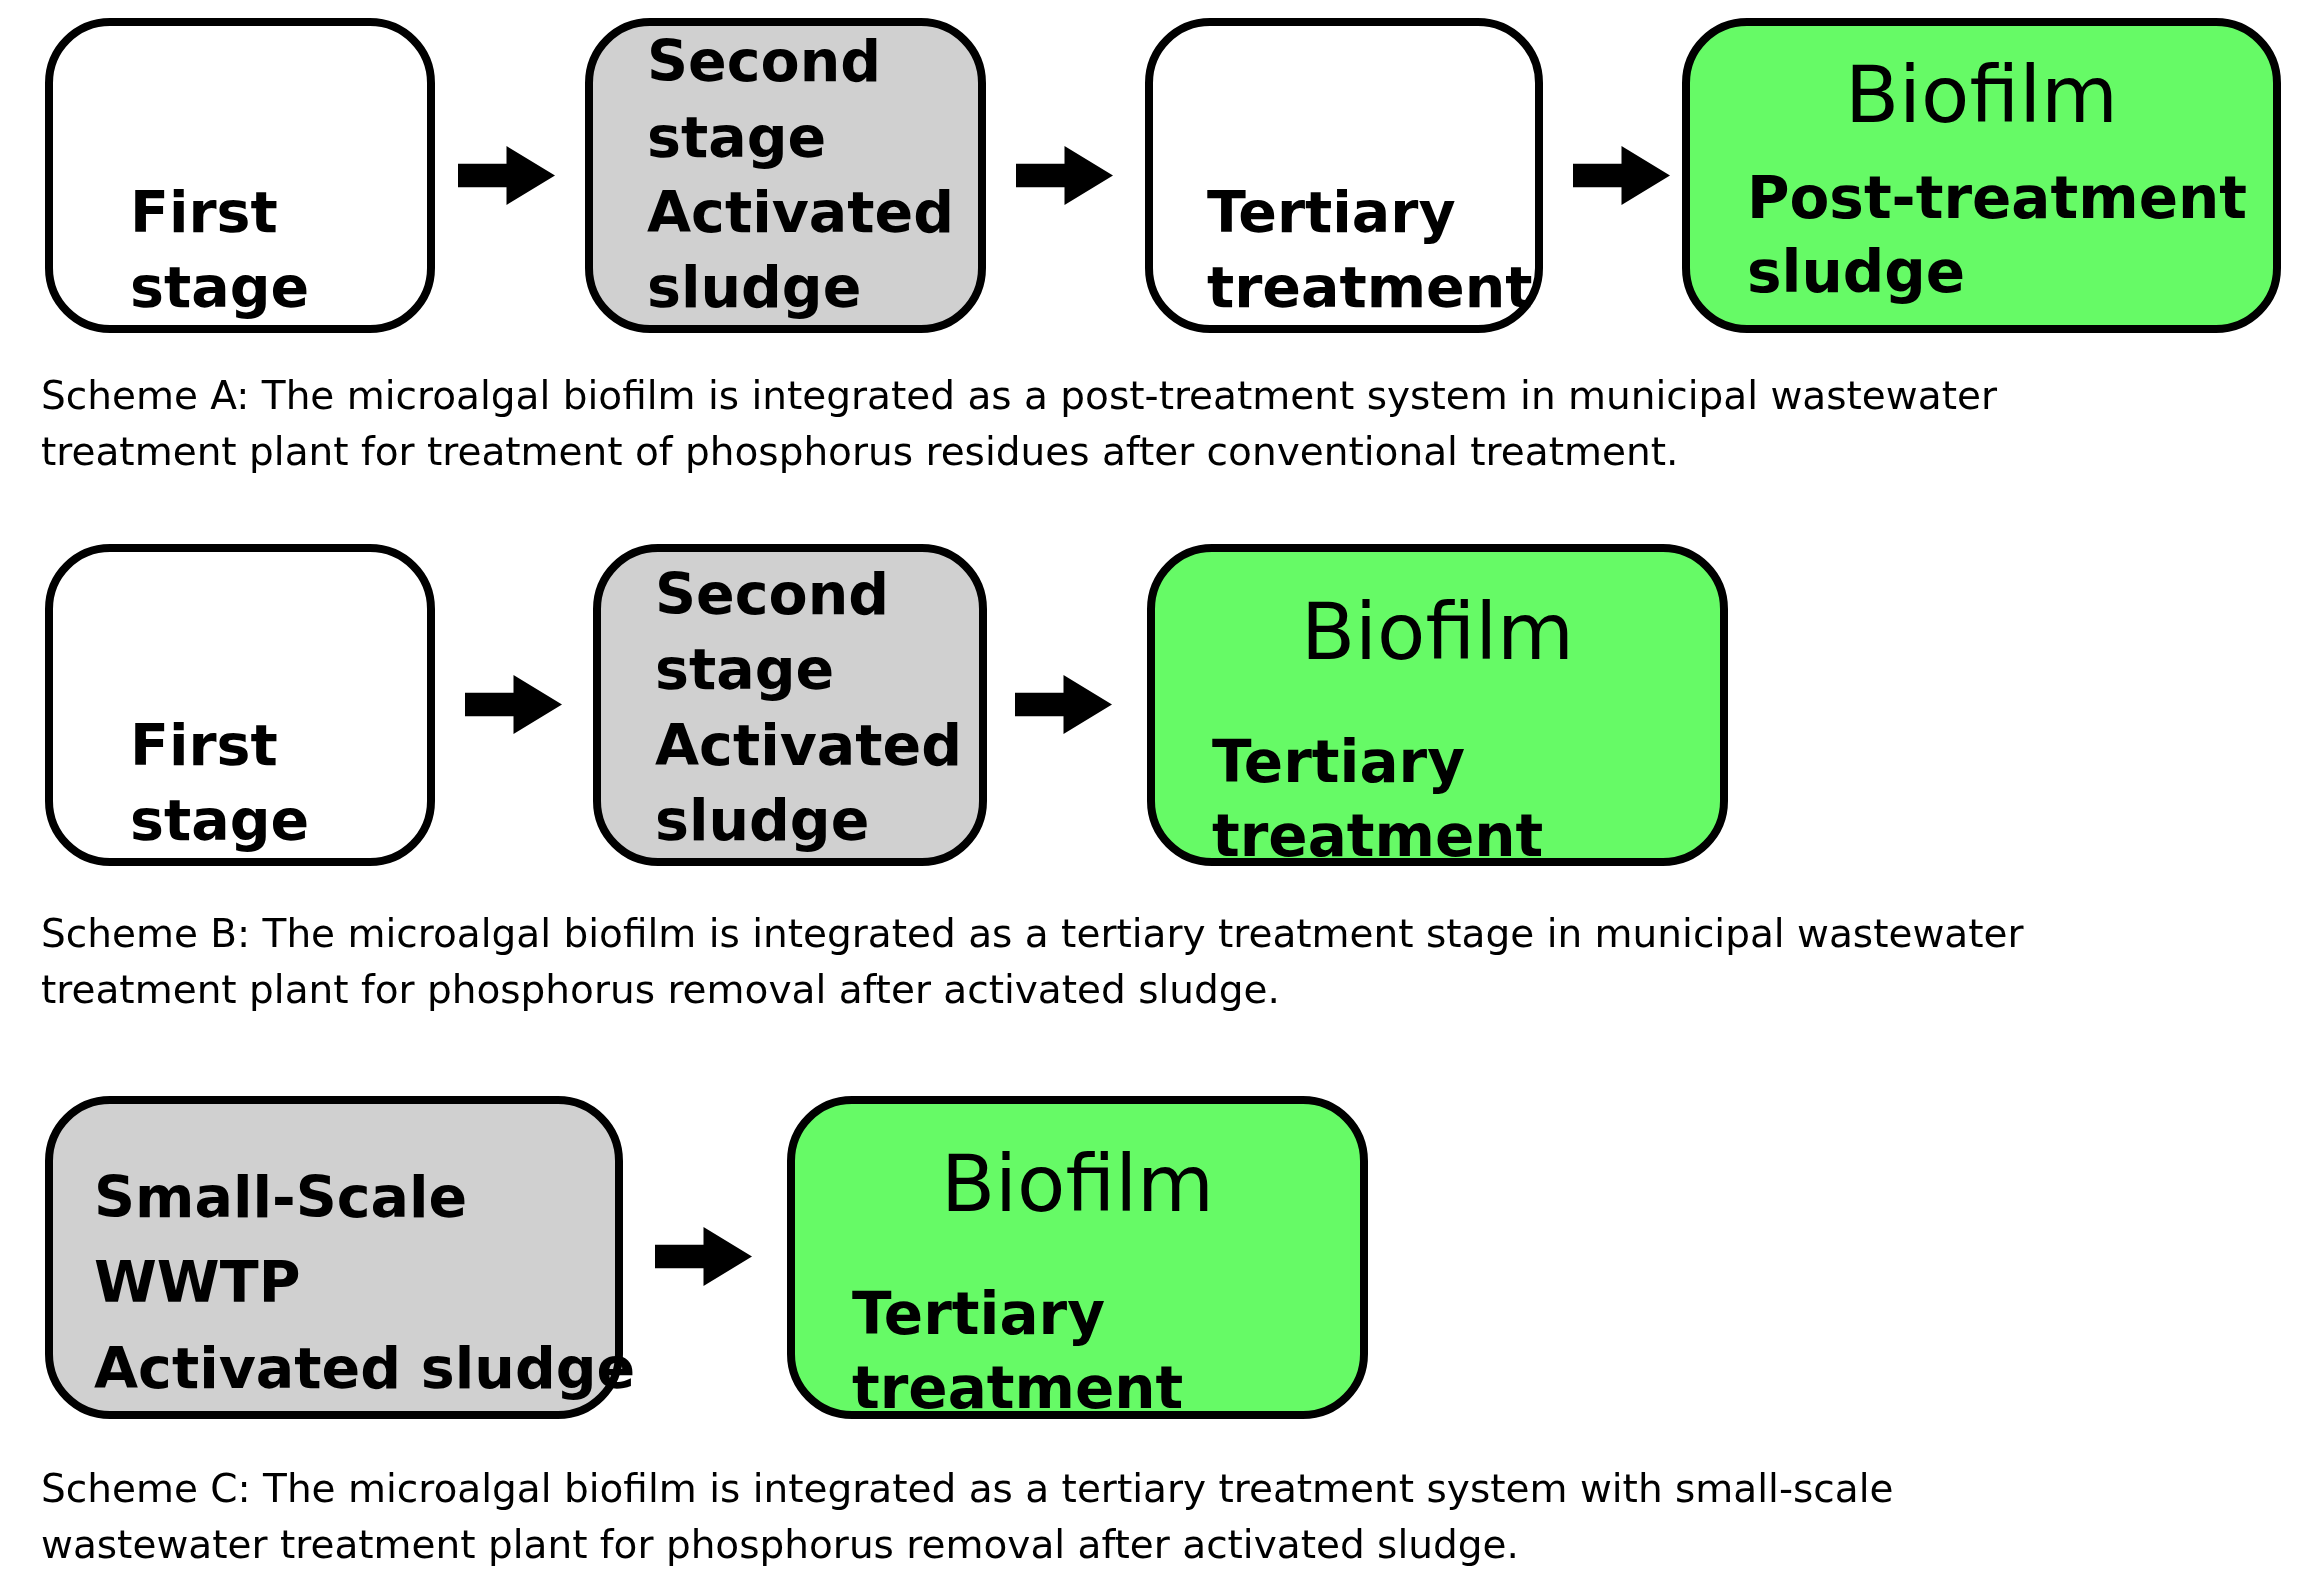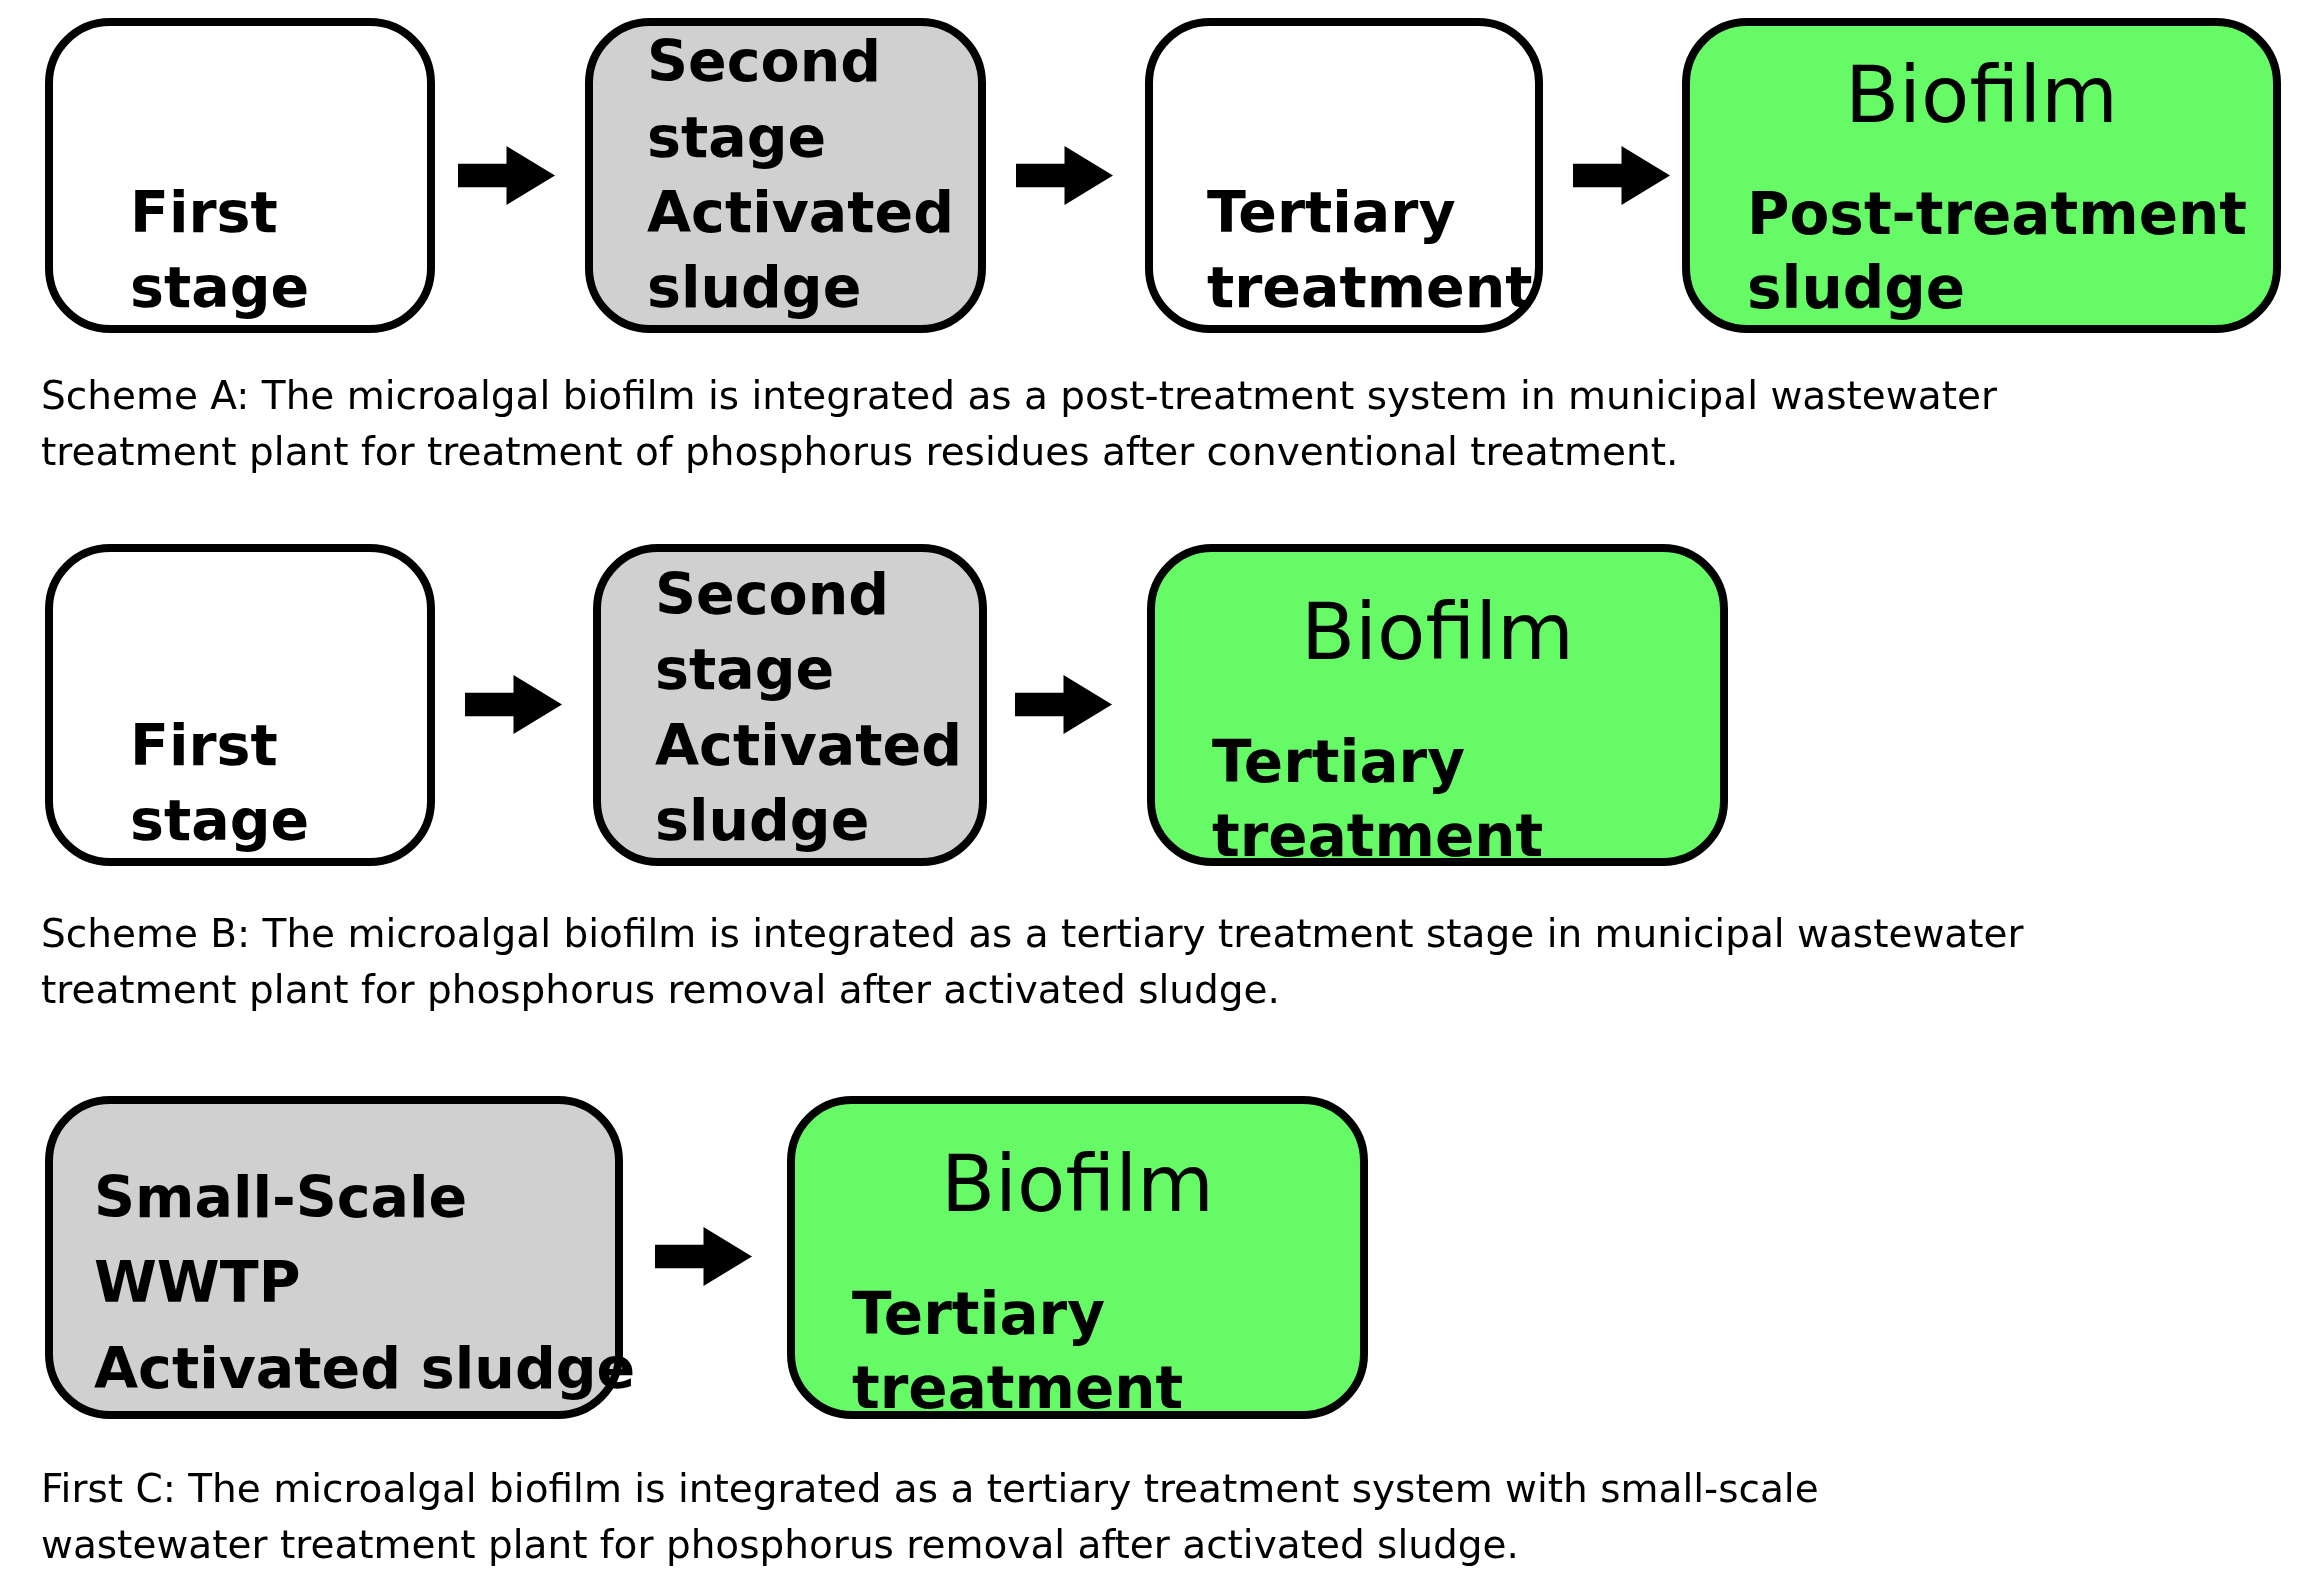--- a/index.html
+++ b/index.html
@@ -47,21 +47,21 @@
     font-size: 79px;
     line-height: 1.25;
     text-align: center;
     margin-top: 19.7px;
   }
   .box-sub {
     font-weight: bold;
     font-size: 58px;
     line-height: 1.28;
     padding-left: 57px;
-    margin-top: 32px;
+    margin-top: 16px;
     white-space: nowrap;
   }
   .box-sub span { display: block; }
   .arrow {
     position: absolute;
     width: 97px;
     height: 59px;
   }
   .arrow svg { display: block; width: 100%; height: 100%; }
   .caption {
@@ -190,18 +190,18 @@
 
   <div class="box fill-green highlight" style="left:787px; top:1096px; width:581px; height:323px;">
     <div class="box-title" style="margin-top:31px;">Biofilm</div>
     <div class="box-sub" style="margin-top:43px;">
       <span>Tertiary</span>
       <span>treatment</span>
     </div>
   </div>
 
   <div class="caption" style="top:1461px;">
-    <span>First C: The microalgal biofilm is integrated as a tertiary treatment system with small-scale</span>
+    <span>Scheme C: The microalgal biofilm is integrated as a tertiary treatment system with small-scale</span>
     <span>wastewater treatment plant for phosphorus removal after activated sludge.</span>
   </div>
 
 </div>
 
 
 </body></html>

